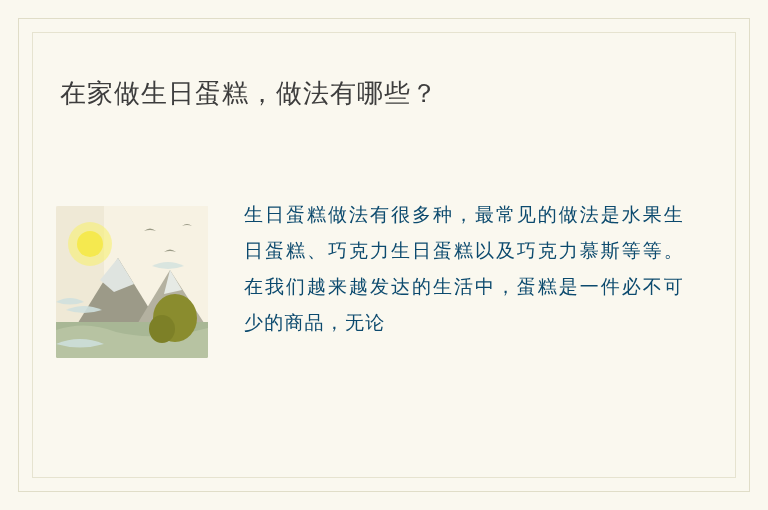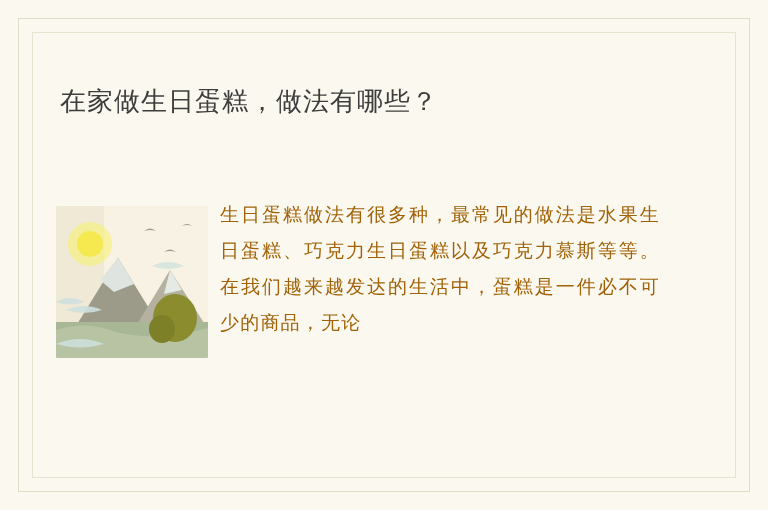--- a/index.html
+++ b/index.html
@@ -34,21 +34,21 @@
     left: 32px;
     top: 32px;
     right: 32px;
     bottom: 32px;
     border: 1px solid #e6e3d0;
     box-sizing: border-box;
   }
   .title {
     position: absolute;
     left: 60px;
-    top: 84px;
+    top: 76px;
     font-size: 26px;
     letter-spacing: 1px;
     color: #3d3d3d;
     font-family: "DejaVu Sans", sans-serif;
     font-weight: 400;
     white-space: nowrap;
   }
   .content {
     position: absolute;
     left: 56px;
@@ -63,27 +63,27 @@
     height: 152px;
     background: #f2efe2;
     overflow: hidden;
     border-radius: 2px;
   }
   .thumb svg {
     display: block;
   }
   .article-text {
     position: absolute;
-    left: 164px;
+    left: 188px;
     top: 0px;
     width: 440px;
     font-family: "DejaVu Sans", sans-serif;
     font-size: 19px;
     line-height: 36px;
-    color: #a16207;
+    color: #0c4a6e;
     letter-spacing: 1.2px;
     text-align: justify;
     text-indent: 0;
   }
   .article-text p {
     margin: 0;
   }
 </style>
 </head>
 <body>

